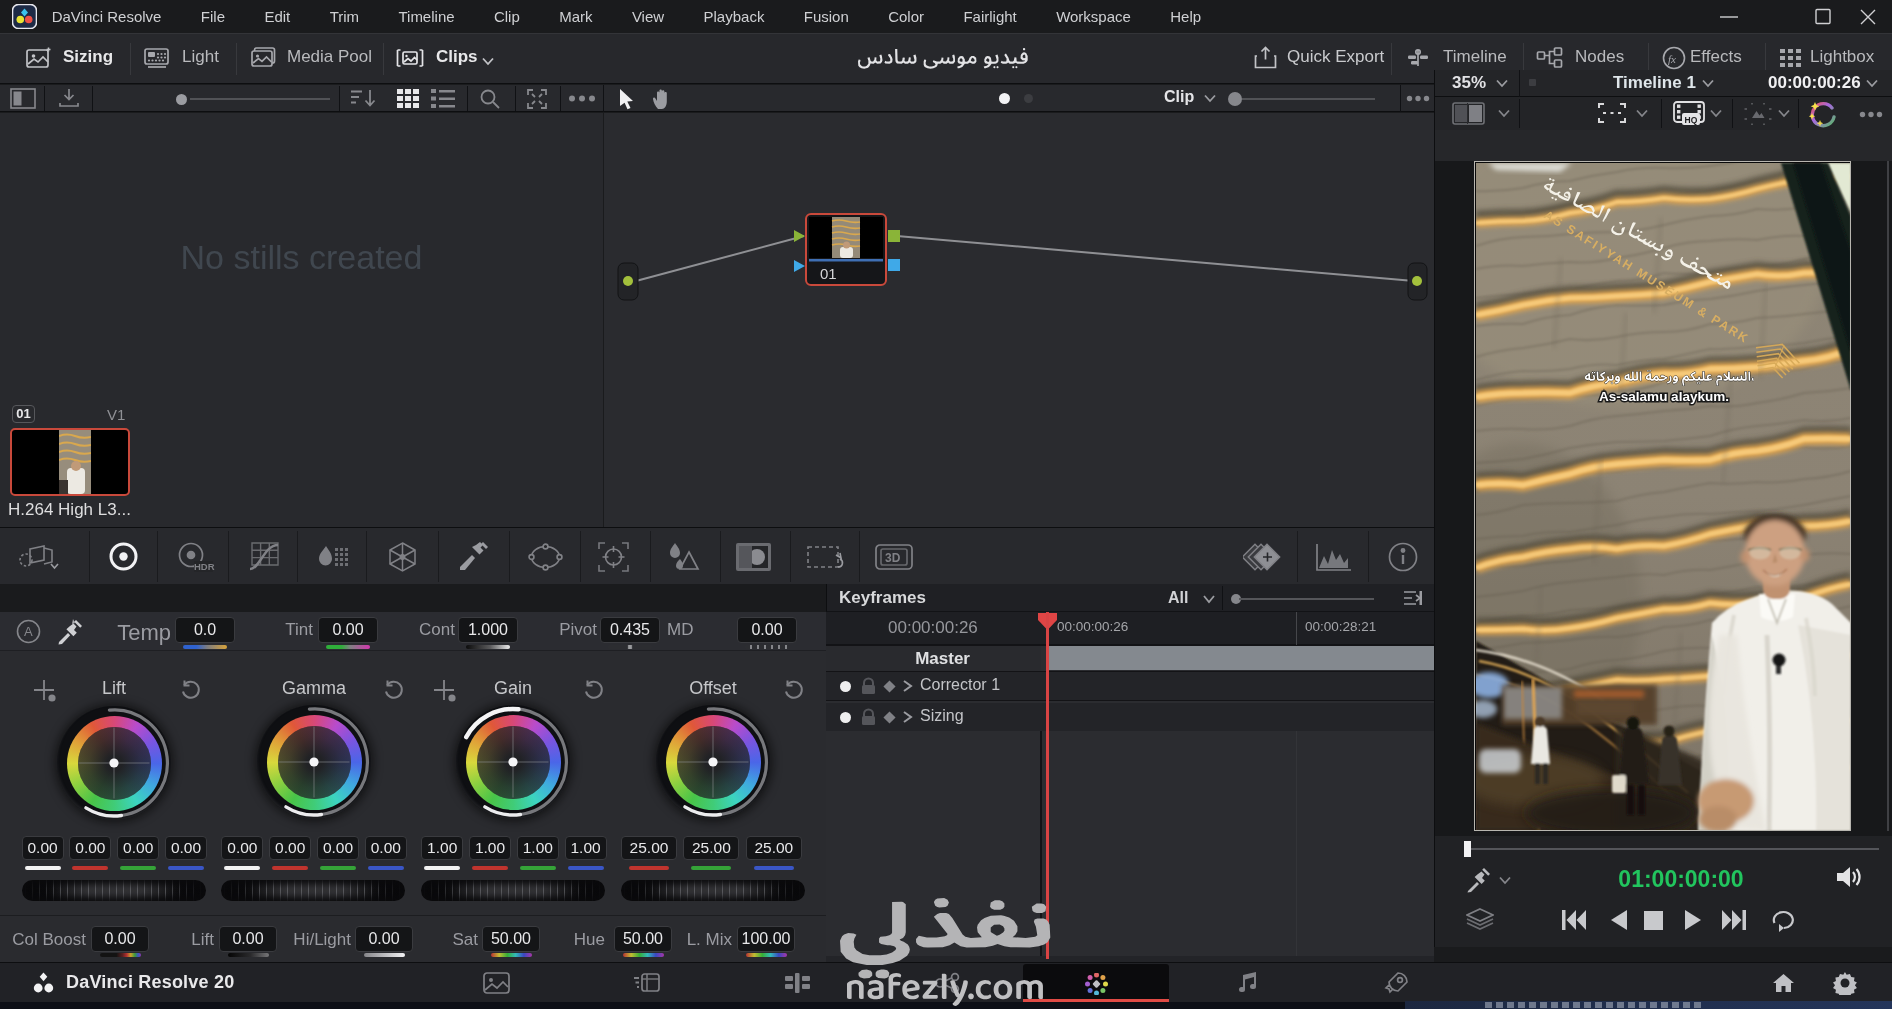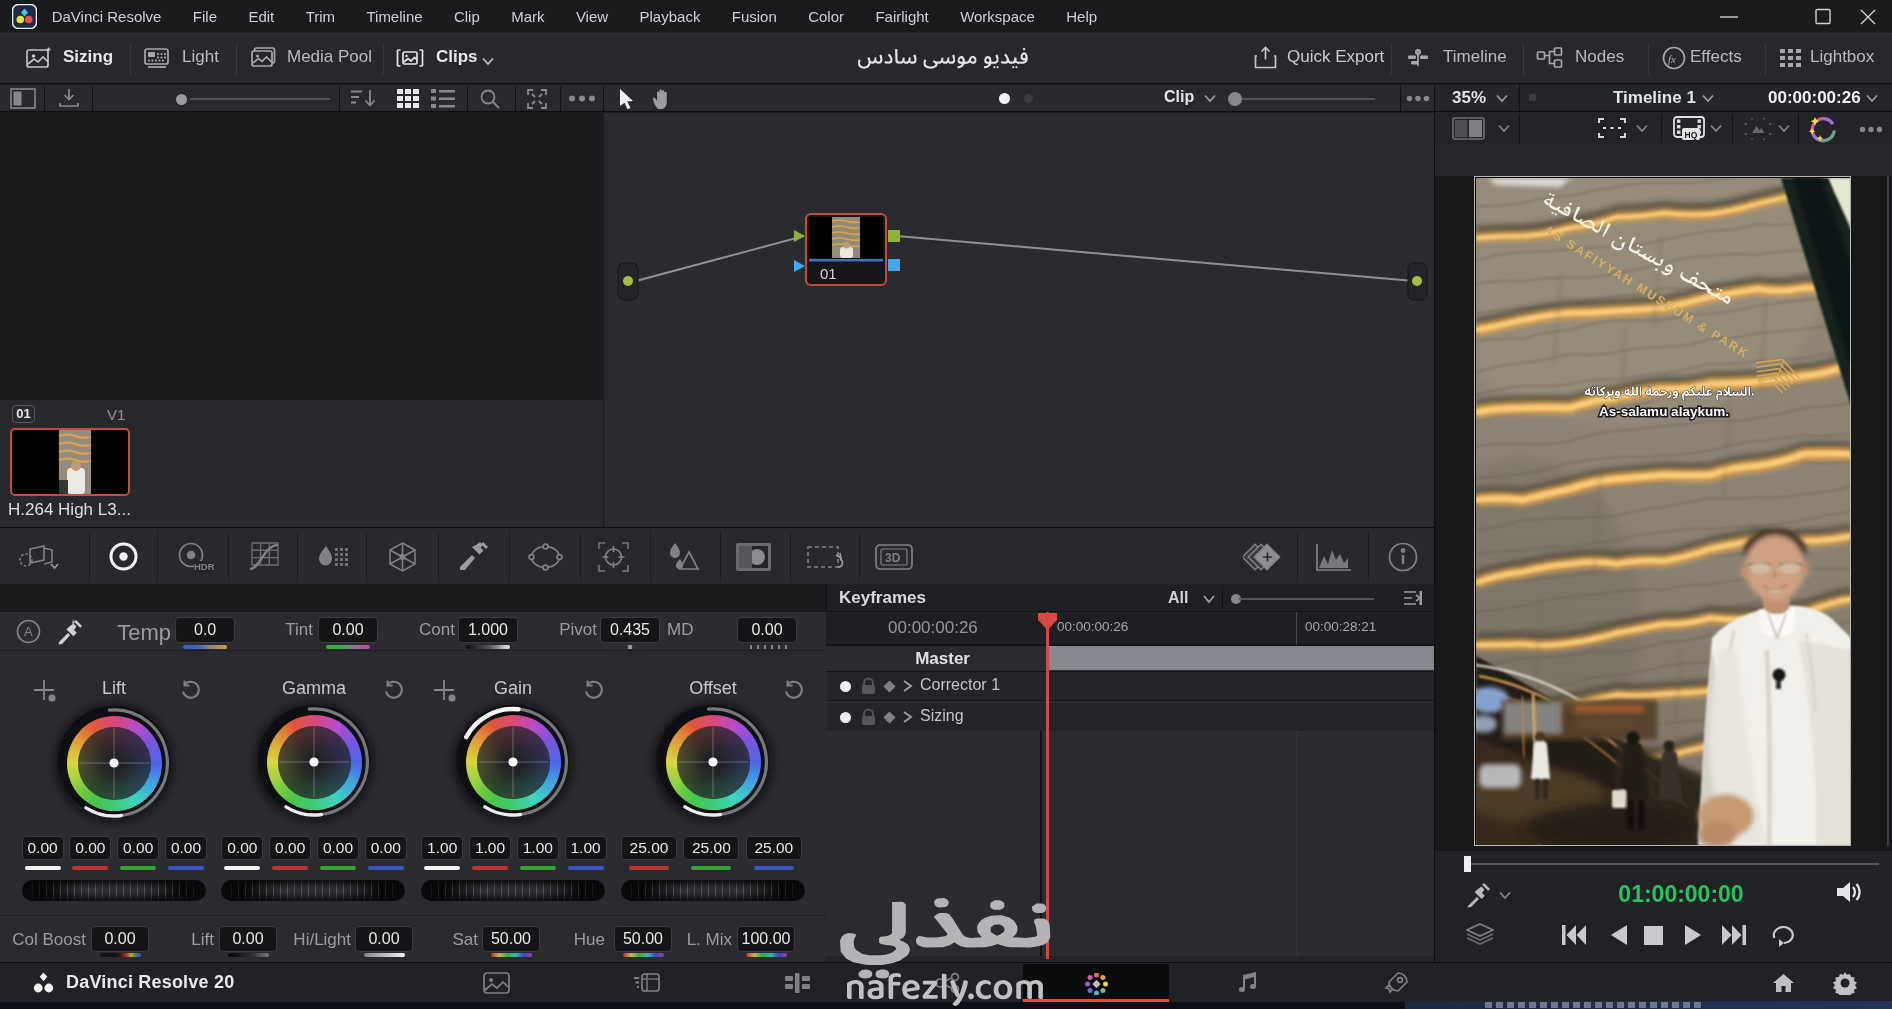--- a/index.html
+++ b/index.html
@@ -12,21 +12,21 @@
 <body>
 <div id="app">
 
 <div class="abs" style="left:0;top:0;width:1892px;height:33px;background:#1a1b1d">
   <svg class="abs" style="left:12px;top:4px" width="25" height="25" viewBox="0 0 25 25">
     <rect x="0.5" y="0.5" width="24" height="24" rx="6" fill="#1d2a45" stroke="#e8e8ee" stroke-width="1.6"></rect>
     <path d="M12.5 4.5 L16 8.5 L12.5 12.5 L9 8.5 Z" fill="#3cc3ee"></path>
     <circle cx="8.3" cy="15.5" r="3.8" fill="#e8e432"></circle>
     <circle cx="16.7" cy="15.5" r="3.8" fill="#ee5044"></circle>
   </svg>
-  <div class="abs" style="left:40px;top:0;height:33px;display:flex;align-items:center;gap:8px;color:#cfd0d3;font-size:15px">
+  <div class="abs" style="left:40px;top:0;height:33px;display:flex;align-items:center;gap:16px;color:#cfd0d3;font-size:15px">
     <span style="padding:0 11.7px">DaVinci Resolve</span>
         <span style="padding:0 11.7px">File</span>
         <span style="padding:0 11.7px">Edit</span>
         <span style="padding:0 11.7px">Trim</span>
         <span style="padding:0 11.7px">Timeline</span>
         <span style="padding:0 11.7px">Clip</span>
         <span style="padding:0 11.7px">Mark</span>
         <span style="padding:0 11.7px">View</span>
         <span style="padding:0 11.7px">Playback</span>
         <span style="padding:0 11.7px">Fusion</span>
@@ -208,20 +208,23 @@
   <div class="abs" style="left:1228px;top:7px;width:14px;height:14px;border-radius:50%;background:#86878c"></div>
   <div class="abs" style="left:1242px;top:13px;width:133px;height:2px;background:#515256"></div>
   <div class="vdiv" style="left:1400px;top:0;height:27px"></div>
   <svg class="abs" style="left:1406px;top:10px" width="24" height="7" viewBox="0 0 24 7" fill="#87888d">
         <circle cx="3.5" cy="3.5" r="2.7"></circle>
         <circle cx="12" cy="3.5" r="2.7"></circle>
         <circle cx="20.5" cy="3.5" r="2.7"></circle>
       </svg>
 </div>
 
+<div class="abs" style="left:0;top:113px;width:603px;height:287px;background:#28292d">
+  <div class="abs" style="left:0;top:125px;width:603px;text-align:center;color:#40474f;font-size:34px">No stills created</div>
+</div>
 
 <div class="abs" style="left:0;top:400px;width:603px;height:127px;background:#28292d">
   <div class="abs" style="left:12px;top:5px;width:23px;height:18px;border:1px solid #56575b;border-radius:4px;color:#e8e8ea;font-size:13px;font-weight:bold;text-align:center;line-height:16px">01</div>
   <div class="abs" style="left:107px;top:6px;color:#8f9095;font-size:15px">V1</div>
   <div class="abs" style="left:10px;top:28px;width:120px;height:68px;background:#000;border:2px solid #c9493b;border-radius:5px;overflow:hidden">
     <svg class="abs" style="left:47px;top:0" width="32" height="64" viewBox="0 0 32 64">
       <rect width="32" height="64" fill="#978d7c"></rect>
       <g stroke="#d9a84e" stroke-width="2" fill="none">
         <path d="M0 6 Q8 3 16 6 T32 7"></path>
             <path d="M0 14 Q8 11 16 14 T32 15"></path>
@@ -599,21 +602,21 @@
 <div class="abs" style="left:0;top:119px;width:608px;height:225px;background:#2b2c30"></div>
 <div class="abs" style="left:214px;top:119px;width:2px;height:225px;background:#121316"></div>
 <div class="abs" style="left:470px;top:119px;width:1px;height:225px;background:#333438"></div>
 <div class="abs" style="left:0;top:344px;width:608px;height:6px;background:#232428"></div>
 <svg class="abs" style="left:211px;top:0" width="21" height="19" viewBox="0 0 21 19">
         <path d="M1 1 H20 V8 L10.5 18 L1 8 Z" fill="#e04545"></path>
       </svg>
 <div class="abs" style="left:220px;top:0;width:3px;height:347px;background:#d94444"></div>
 </div>
 
-<div class="abs" style="left:1434px;top:85px;width:458px;height:877px;background:#212225;border-left:1px solid #0d0e10;overflow:hidden" id="viewer">
+<div class="abs" style="left:1434px;top:70px;width:458px;height:877px;background:#212225;border-left:1px solid #0d0e10;overflow:hidden" id="viewer">
 <div class="abs" style="left:0;top:0;width:458px;height:27px;background:#242528;border-bottom:1px solid #0d0e10">
 <div class="abs" style="left:17px;top:3px;color:#e2e2e5;font-size:17px;font-weight:bold">35%</div>
 <svg class="abs" style="left:60px;top:9px" width="14" height="9">
           <path d="M2 1.5 L7 7 L12 1.5" stroke="#9b9ca1" stroke-width="1.8" fill="none"></path>
         </svg>
 <div class="vdiv" style="left:84px;top:0;height:27px"></div>
 <div class="abs" style="left:94px;top:9px;width:7px;height:7px;background:#3c3d41;border-radius:1px"></div>
 <div class="abs" style="left:178px;top:3px;color:#dfe6ea;font-size:17px;font-weight:bold">Timeline 1</div>
 <svg class="abs" style="left:266px;top:9px" width="14" height="9">
           <path d="M2 1.5 L7 7 L12 1.5" stroke="#9b9ca1" stroke-width="1.8" fill="none"></path>

